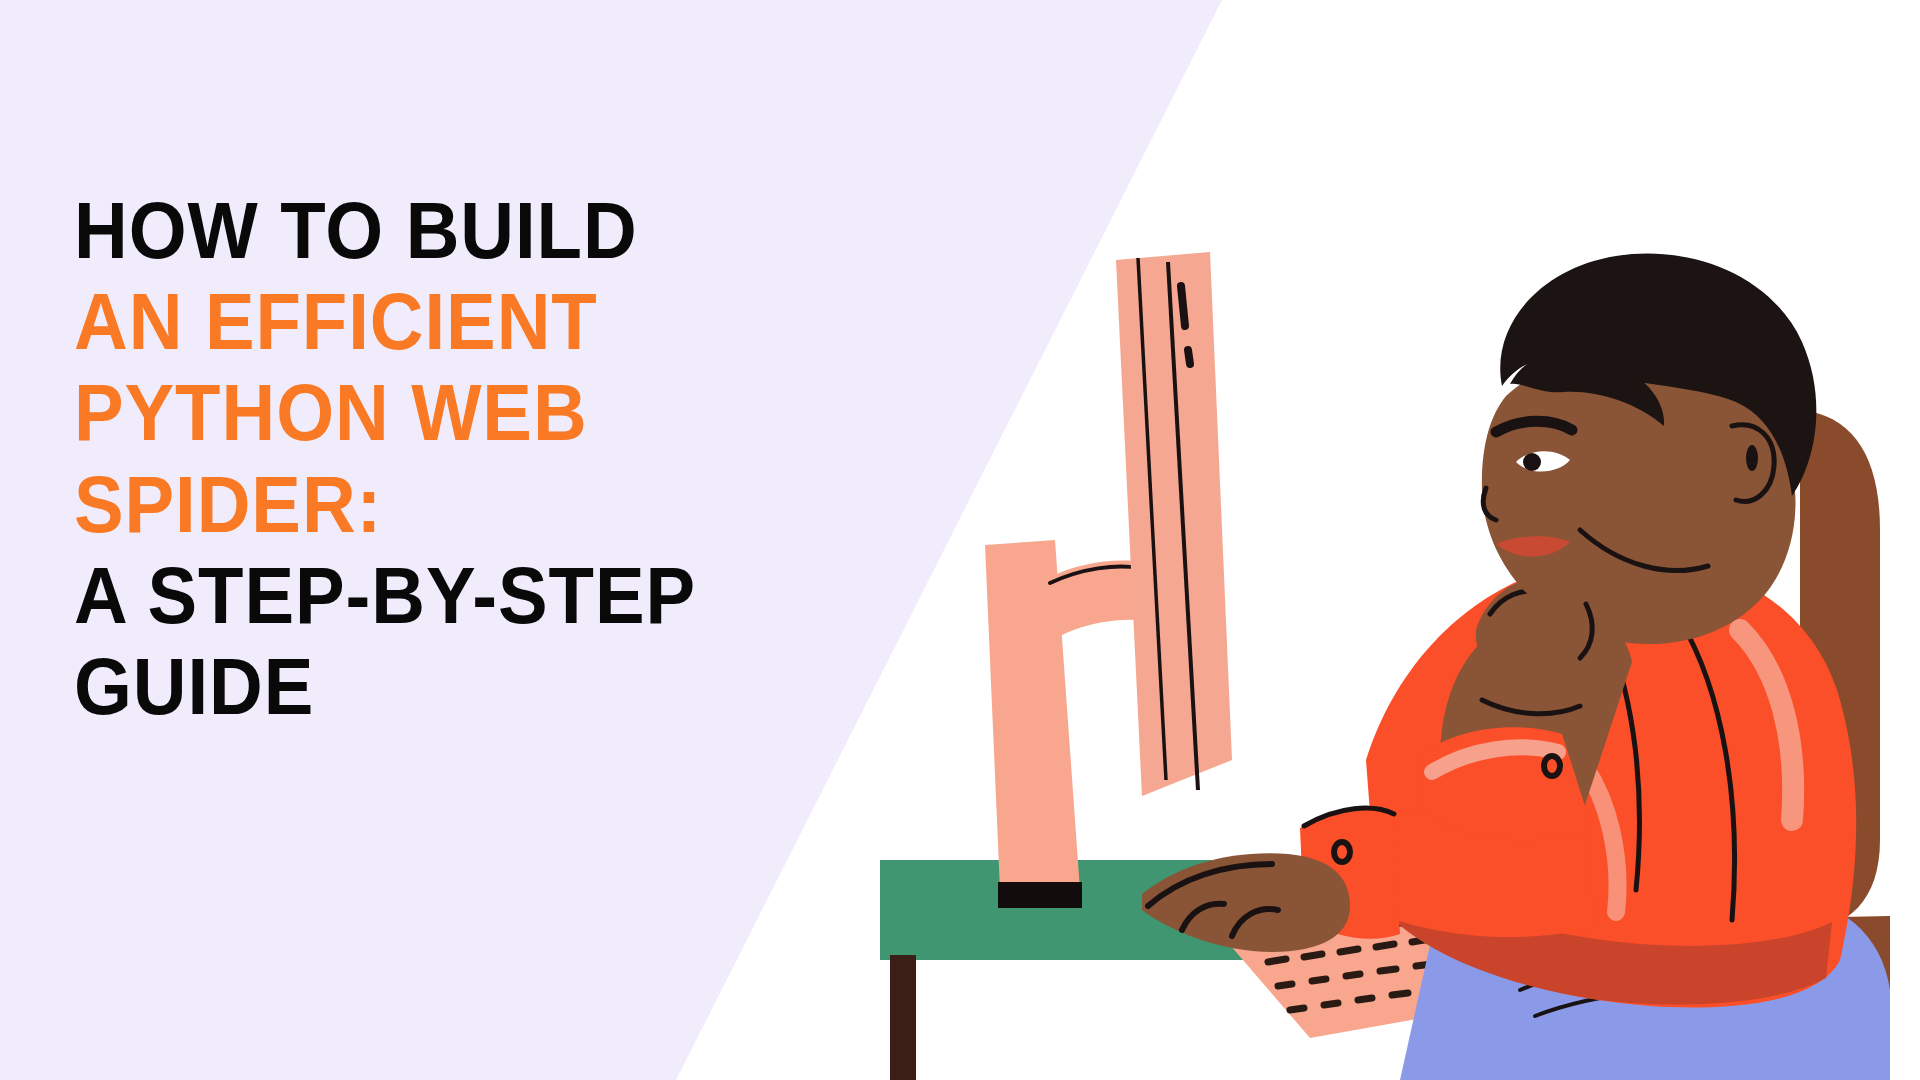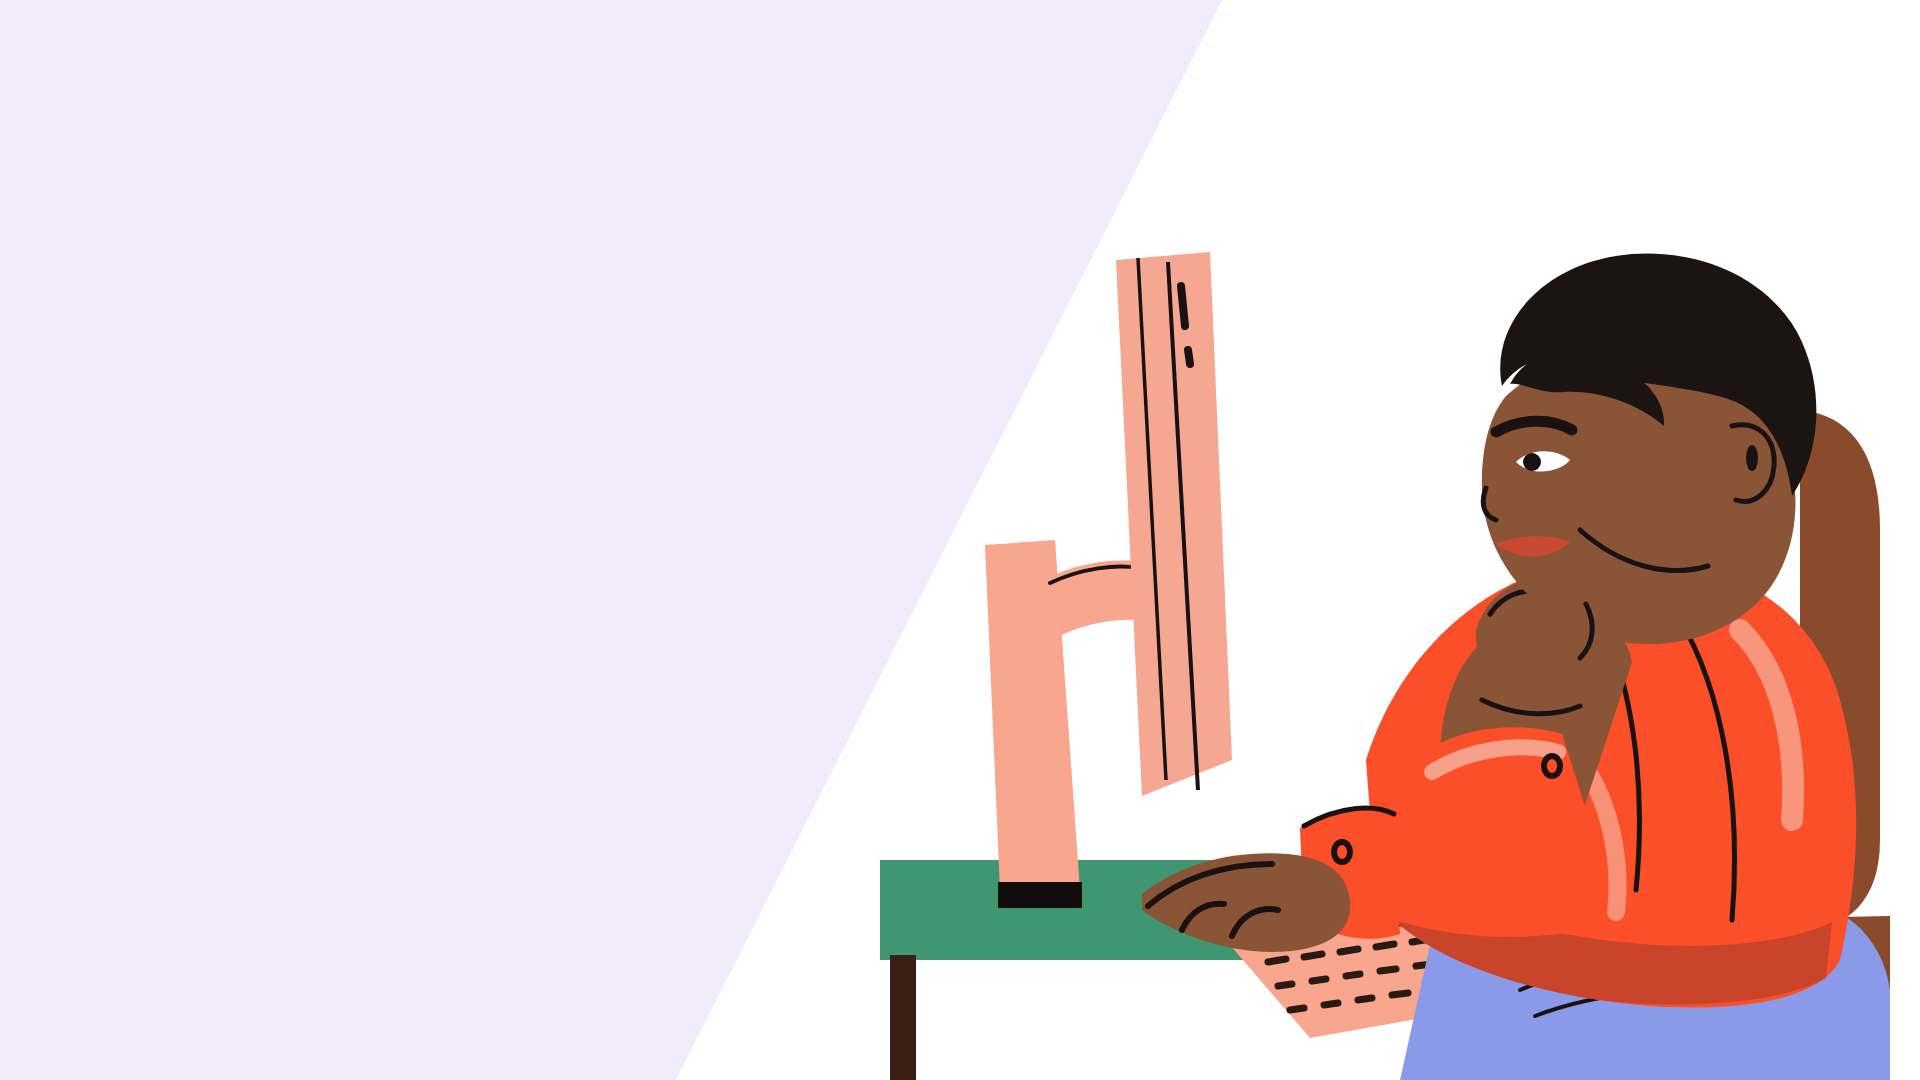--- a/index.html
+++ b/index.html
@@ -43,20 +43,28 @@
   #illustration{position:absolute;left:880px;top:200px;width:1040px;height:880px;}
   #illustration svg{display:block;width:1040px;height:880px;}
 </style>
 </head>
 <body>
 
 <div id="banner">
 
   <div id="bg-lavender"></div>
 
+  <div id="headline">
+    <span class="hl-line hl-dark">HOW TO BUILD</span>
+    <span class="hl-line hl-orange">AN EFFICIENT</span>
+    <span class="hl-line hl-orange">PYTHON WEB</span>
+    <span class="hl-line hl-orange">SPIDER:</span>
+    <span class="hl-line hl-dark">A STEP-BY-STEP</span>
+    <span class="hl-line hl-dark">GUIDE</span>
+  </div>
 
   <div id="illustration">
     <svg viewBox="0 0 1040 880" xmlns="http://www.w3.org/2000/svg" aria-hidden="true">
       <defs>
         <filter id="grain">
           <feTurbulence type="fractalNoise" baseFrequency="0.9" numOctaves="3" result="n"></feTurbulence>
           <feColorMatrix in="n" type="saturate" values="0"></feColorMatrix>
           <feComponentTransfer>
               <feFuncA type="linear" slope="0.12"></feFuncA>
             </feComponentTransfer>

